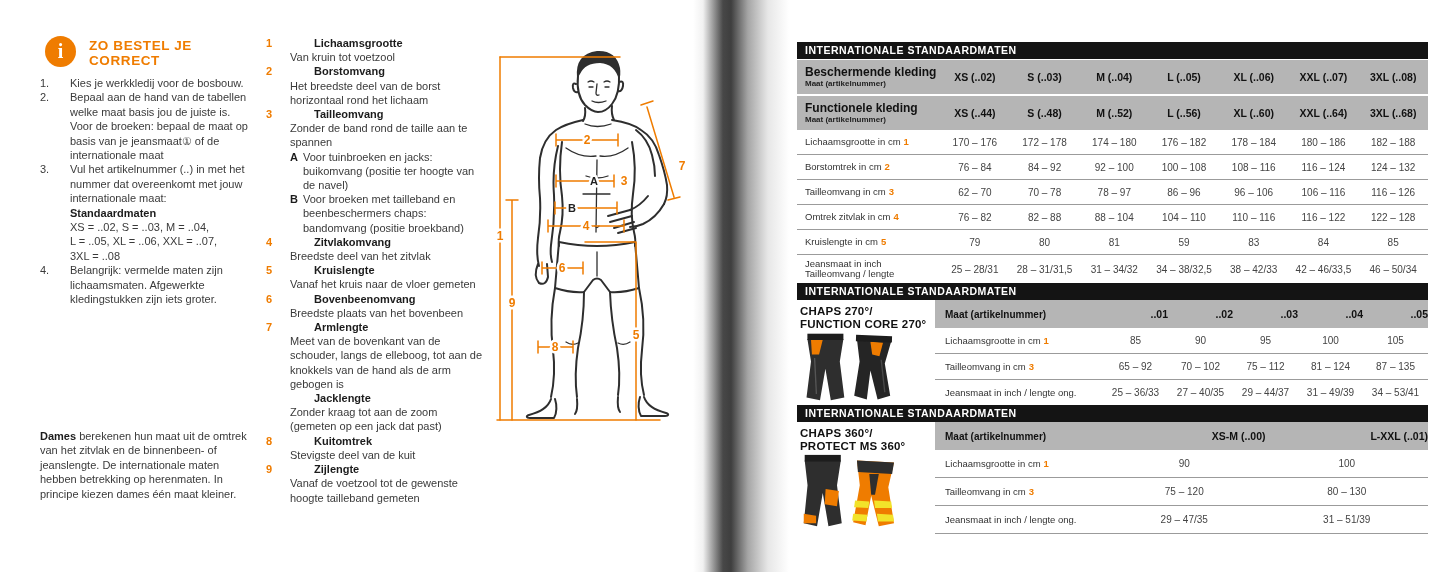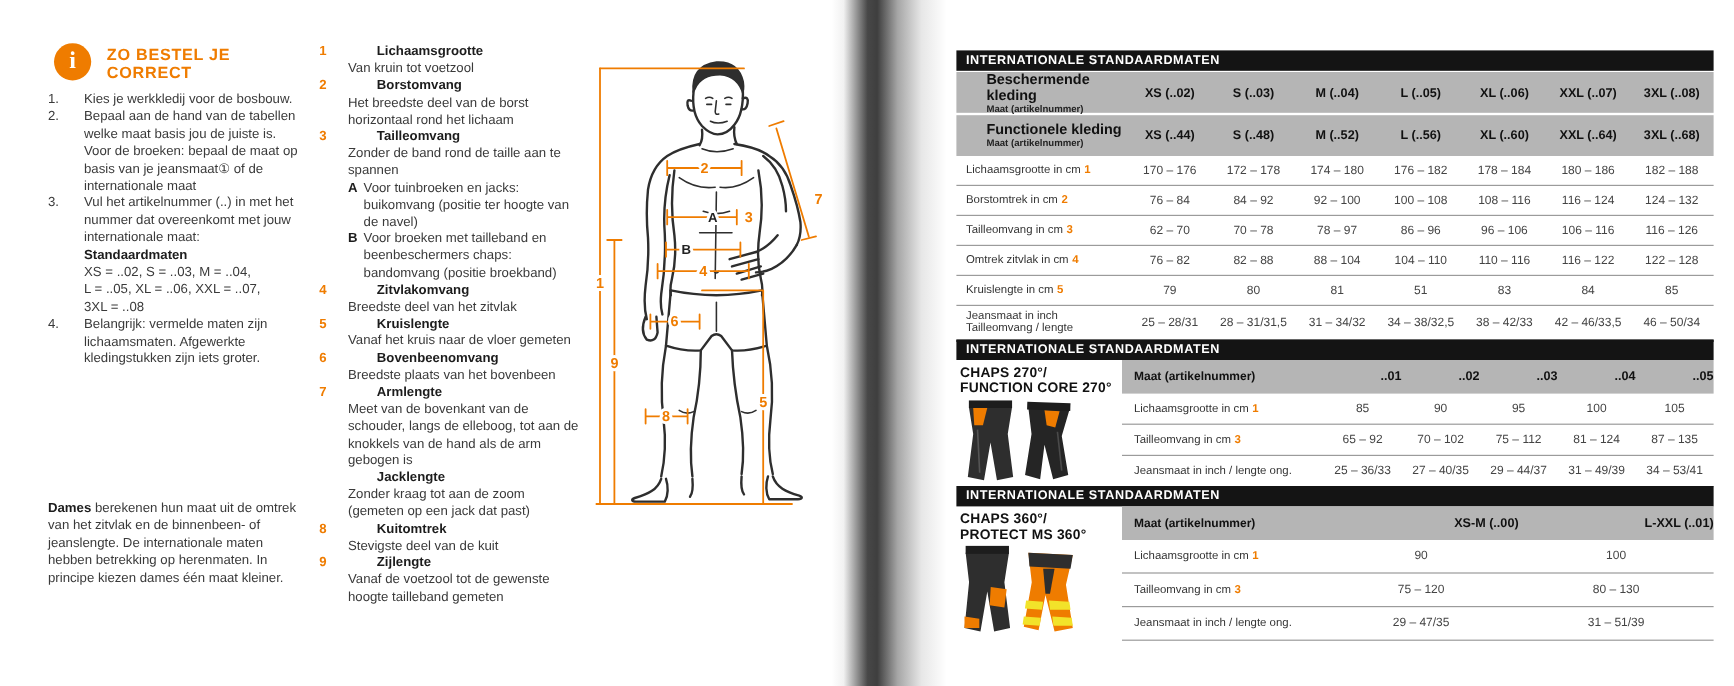--- a/index.html
+++ b/index.html
@@ -13,21 +13,21 @@
       font:bold 20px "Liberation Serif",serif;}
   .ib::after{content:"";position:absolute;left:0px;bottom:-6px;width:0;height:0;
       border:8px solid transparent;border-top-color:#EF7C00;transform:rotate(40deg);}
   .info-title{margin-left:13px;color:#EF7C00;font-weight:bold;font-size:13.5px;
       line-height:15px;letter-spacing:.6px;margin-top:2px;}
   .steps{position:absolute;left:40px;top:76px;width:212px;font-size:11px;line-height:14.4px;}
   .step{display:grid;grid-template-columns:30px 1fr;}
   .step .body div{margin:0;}
   .boldline{font-weight:bold;color:#1c1c1c;}
   .prelines{white-space:pre-line;}
-  .dames{position:absolute;left:40px;top:417px;width:212px;font-size:11px;line-height:14.4px;}
+  .dames{position:absolute;left:40px;top:429px;width:212px;font-size:11px;line-height:14.4px;}
   .dames b{color:#1c1c1c;}
   
   .mcol{position:absolute;left:266px;top:36px;width:218px;font-size:11px;line-height:14.2px;}
   .mitem{display:grid;grid-template-columns:24px 1fr;}
   .mnum{color:#EF7C00;font-weight:bold;}
   .mterm{font-weight:bold;color:#1c1c1c;padding-left:24px;}
   .msub{display:grid;grid-template-columns:13px 1fr;}
   .msub .l{font-weight:bold;color:#1c1c1c;}
   
   .figure{position:absolute;left:485px;top:25px;}
@@ -46,21 +46,21 @@
   
   .right-page{position:absolute;left:797px;top:0;width:648px;height:533px;background:#fff;}
   .bar{height:17px;background:#141414;color:#fff;font-weight:bold;font-size:10.5px;
        letter-spacing:.5px;line-height:17px;padding-left:8px;width:623px;}
   .tbl{position:absolute;left:0;width:631px;}
   .t1{top:42px;} .t2{top:283px;} .t3{top:405px;}
   .g1{margin-top:1px;}
   .grow{display:grid;grid-template-columns:143px repeat(7,1fr);background:#B5B5B5;
         height:34px;align-items:center;}
   .g1{margin-bottom:2px;}
-  .glabel{padding-left:25px;}
+  .glabel{padding-left:8px;}
   .gtitle{font-weight:bold;color:#111;font-size:12px;line-height:13px;}
   .gsub{font-weight:bold;color:#222;font-size:8px;line-height:9px;}
   .gcell{text-align:center;font-weight:bold;color:#111;font-size:10.5px;}
   .drow{display:grid;grid-template-columns:143px repeat(7,1fr);height:24px;
         align-items:center;border-bottom:1px solid #9b9b9b;}
   .drow.last{height:28px;border-bottom:2px solid #111;}
   .rlabel{padding-left:8px;font-size:9.5px;color:#333;line-height:10.5px;}
   .onum{color:#EF7C00;font-weight:bold;margin-left:3px;}
   .dcell{text-align:center;font-size:10px;color:#444;}
   
@@ -328,21 +328,21 @@
         <div class="dcell">104 – 110</div>
         <div class="dcell">110 – 116</div>
         <div class="dcell">116 – 122</div>
         <div class="dcell">122 – 128</div>
       </div>
       <div class="drow">
         <div class="rlabel"><span>Kruislengte in cm</span><span class="onum">5</span></div>
         <div class="dcell">79</div>
         <div class="dcell">80</div>
         <div class="dcell">81</div>
-        <div class="dcell">51</div>
+        <div class="dcell">59</div>
         <div class="dcell">83</div>
         <div class="dcell">84</div>
         <div class="dcell">85</div>
       </div>
       <div class="drow last">
         <div class="rlabel">
             <div>Jeansmaat in inch</div>
           <div>Tailleomvang / lengte</div>
           </div>
         <div class="dcell">25 – 28/31</div>

